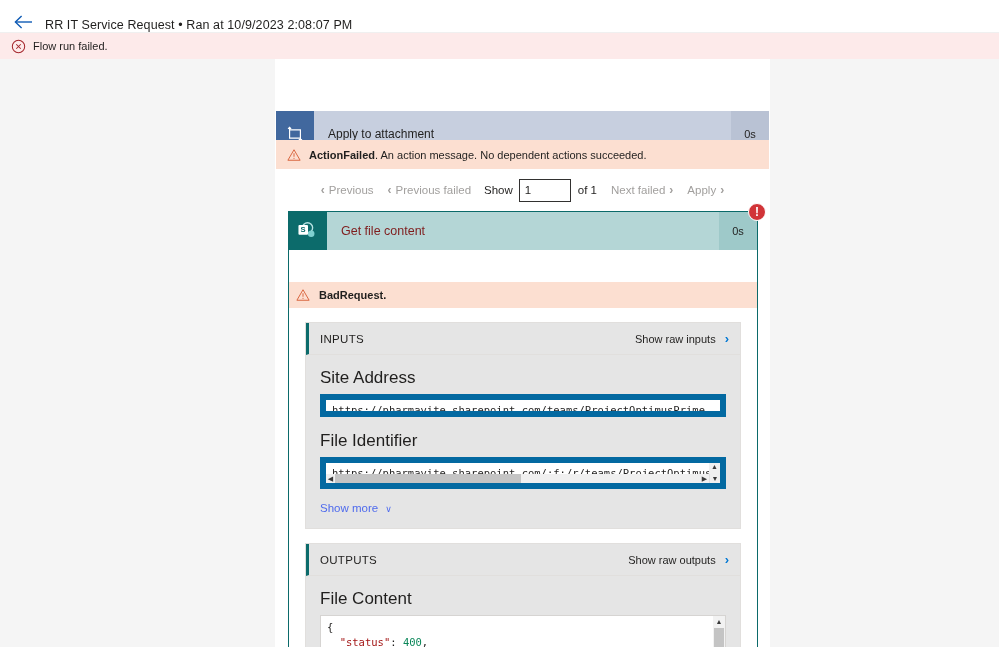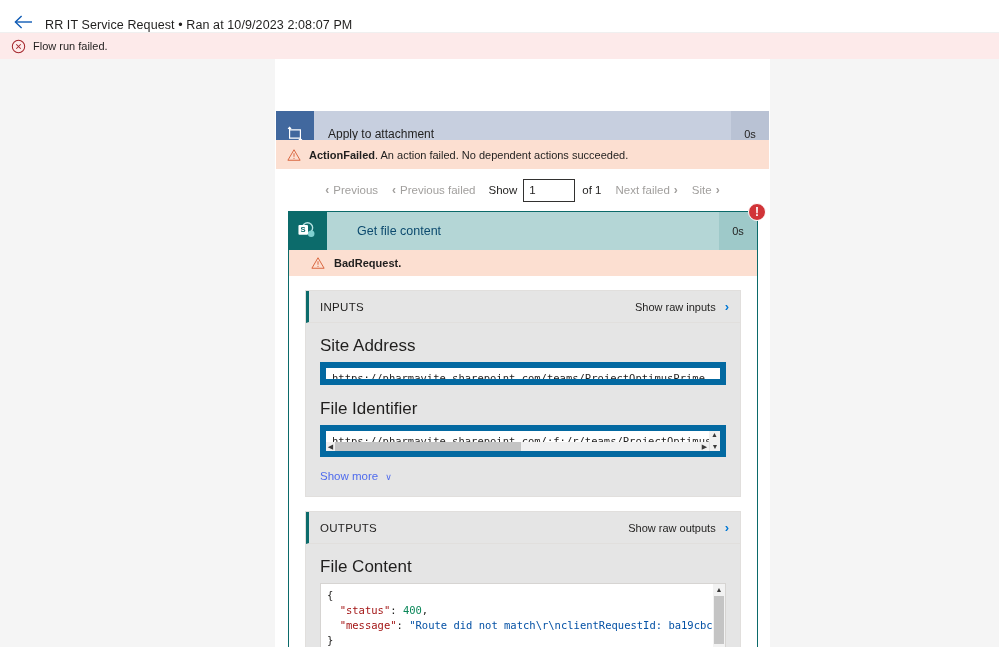--- a/index.html
+++ b/index.html
@@ -154,23 +154,23 @@
   }
   #card-icon {
     width: 38px;
     background: #0c6b6b;
     display: flex; align-items: center; justify-content: center;
     flex: none;
   }
   #card-title {
     flex: 1 1 auto;
     display: flex; align-items: center;
-    padding-left: 30px;
+    padding-left: 14px;
     font-size: 12.5px;
-    color: #0c4a6e;
+    color: #7f1d1d;
   }
   #card-dur {
     width: 38px;
     background: #9ec9c9;
     display: flex; align-items: center; justify-content: center;
     font-size: 11px;
     color: #201f1e;
     flex: none;
   }
   #error-badge {
@@ -183,24 +183,25 @@
     display: flex; align-items: center; justify-content: center;
     color: #ffffff;
     font-size: 12px;
     font-weight: bold;
     line-height: 1;
   }
   #card-error {
     height: 26px;
     background: #fcdfd1;
     display: flex; align-items: center;
-    padding-left: 22px;
+    padding-left: 7px;
     font-size: 11px;
     color: #201f1e;
     font-weight: bold;
+    margin-top: 32px;
   }
   #card-error .warn { width: 14px; height: 14px; margin-right: 9px; flex: none; }
 
   #card-body { padding: 14px 16px 0 16px; }
 
   
   .io-panel {
     border: 1px solid #e1dfdd;
     background: #e5e5e5;
     margin-bottom: 14px;
@@ -369,41 +370,41 @@
   </div>
 
   <div id="scope-error">
     <span class="warn">
       <svg width="14" height="14" viewBox="0 0 16 16" aria-hidden="true">
         <path d="M8 2 L15 14 H1 Z" fill="none" stroke="#d9633b" stroke-width="1.1"></path>
         <path d="M8 6 V10" stroke="#d9633b" stroke-width="1.1"></path>
         <circle cx="8" cy="11.8" r="0.65" fill="#d9633b"></circle>
       </svg>
     </span>
-    <span><b>ActionFailed</b><span>. An action failed. No dependent actions succeeded.</span></span>
+    <span><b>ActionFailed</b><span>. An action message. No dependent actions succeeded.</span></span>
   </div>
 
   <div id="pager">
     <span class="pg-btn">
       <span class="chev">‹</span>
       <span>Previous</span>
     </span>
     <span class="pg-btn">
       <span class="chev">‹</span>
       <span>Previous failed</span>
     </span>
     <span id="pg-show-label">Show</span>
     <input id="pg-input" type="text" value="1" style="">
     <span id="pg-of">of 1</span>
     <span class="pg-btn">
       <span>Next failed</span>
       <span class="chev">›</span>
     </span>
     <span class="pg-btn">
-      <span>Site</span>
+      <span>Apply</span>
       <span class="chev">›</span>
     </span>
   </div>
 
   <div id="action-card">
 
     <div id="card-header">
       <div id="card-icon">
         <svg width="22" height="20" viewBox="0 0 24 22" aria-hidden="true">
           <circle cx="11.5" cy="7.5" r="5.6" fill="none" stroke="#b7e3e3" stroke-width="1.5"></circle>

